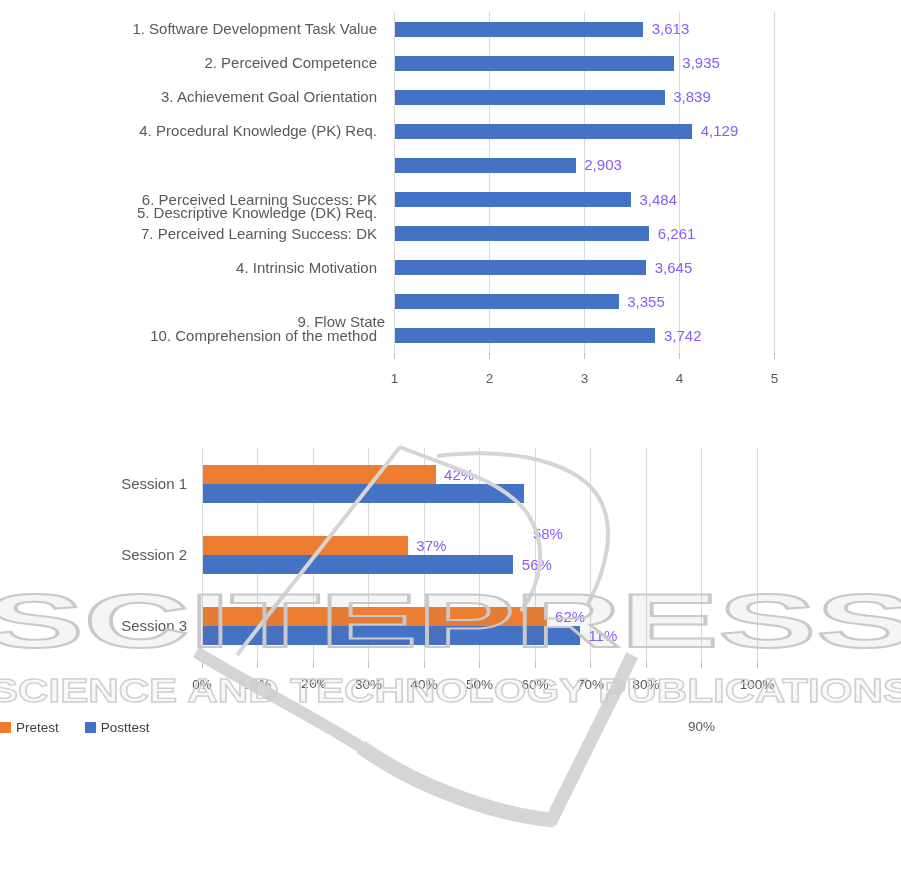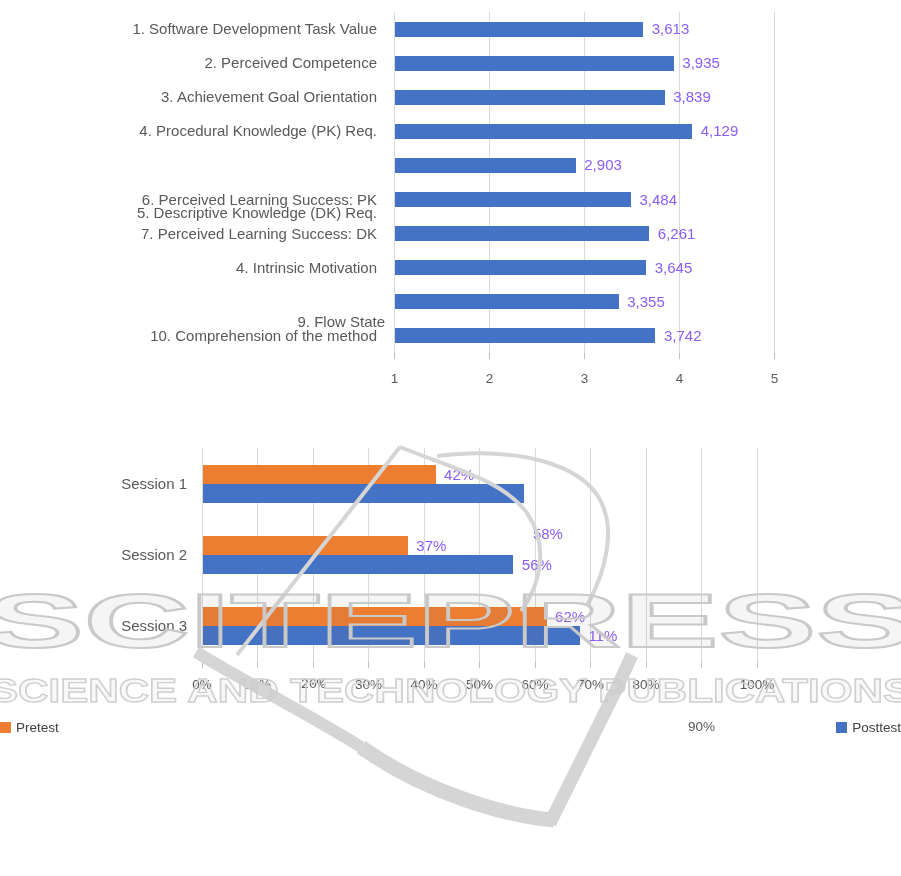--- a/index.html
+++ b/index.html
@@ -4,21 +4,21 @@
 <style>
   html,body{margin:0;padding:0;background:#ffffff;}
   #stage{position:relative;width:901px;height:876px;background:#ffffff;overflow:hidden;
          font-family:"Liberation Sans",sans-serif;}
   .abs{position:absolute;}
   .cat-lbl{font-size:15px;color:#595959;text-align:right;white-space:nowrap;height:18px;line-height:18px;}
   .val-lbl{font-size:15px;color:#8b5cf6;white-space:nowrap;height:18px;line-height:18px;}
   .tick-lbl{font-size:13.5px;color:#595959;text-align:center;white-space:nowrap;height:16px;line-height:16px;}
   .gridline{width:1px;background:#D9D9D9;}
   .tickmark{width:1px;background:#C0C0C0;}
-  .legend-row{display:flex;justify-content:space-between;align-items:center;gap:26px;}
+  .legend-row{display:flex;justify-content:flex-start;align-items:center;gap:26px;}
   .legend-item{display:flex;align-items:center;gap:5px;}
   .legend-swatch{width:11px;height:11px;display:inline-block;}
   .legend-label{font-size:13.5px;color:#404040;white-space:nowrap;}
   svg text{font-family:"Liberation Sans",sans-serif;font-weight:bold;}
 </style>
 </head>
 <body>
 
 <div id="stage">
 

